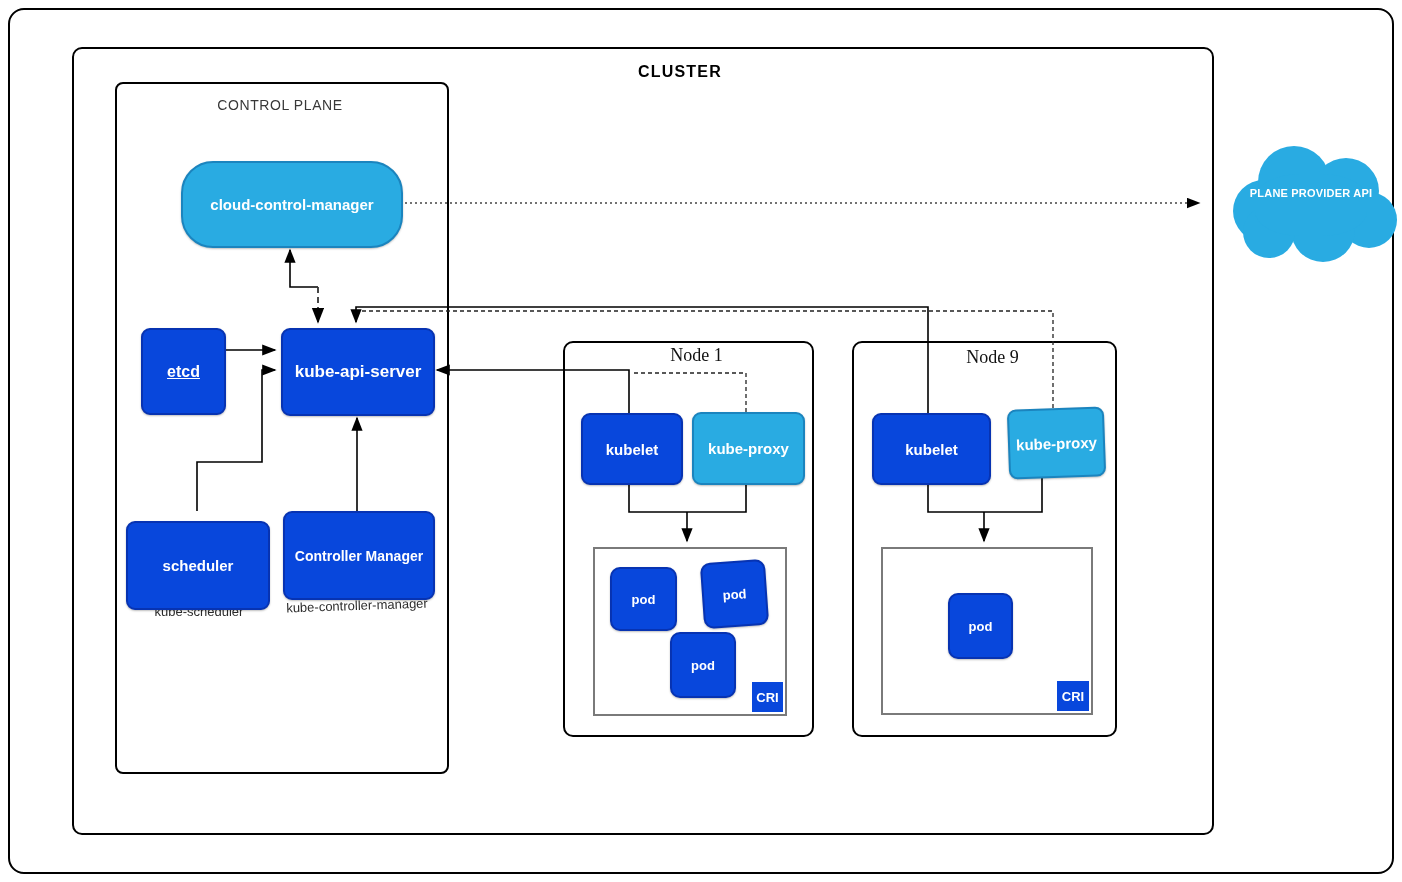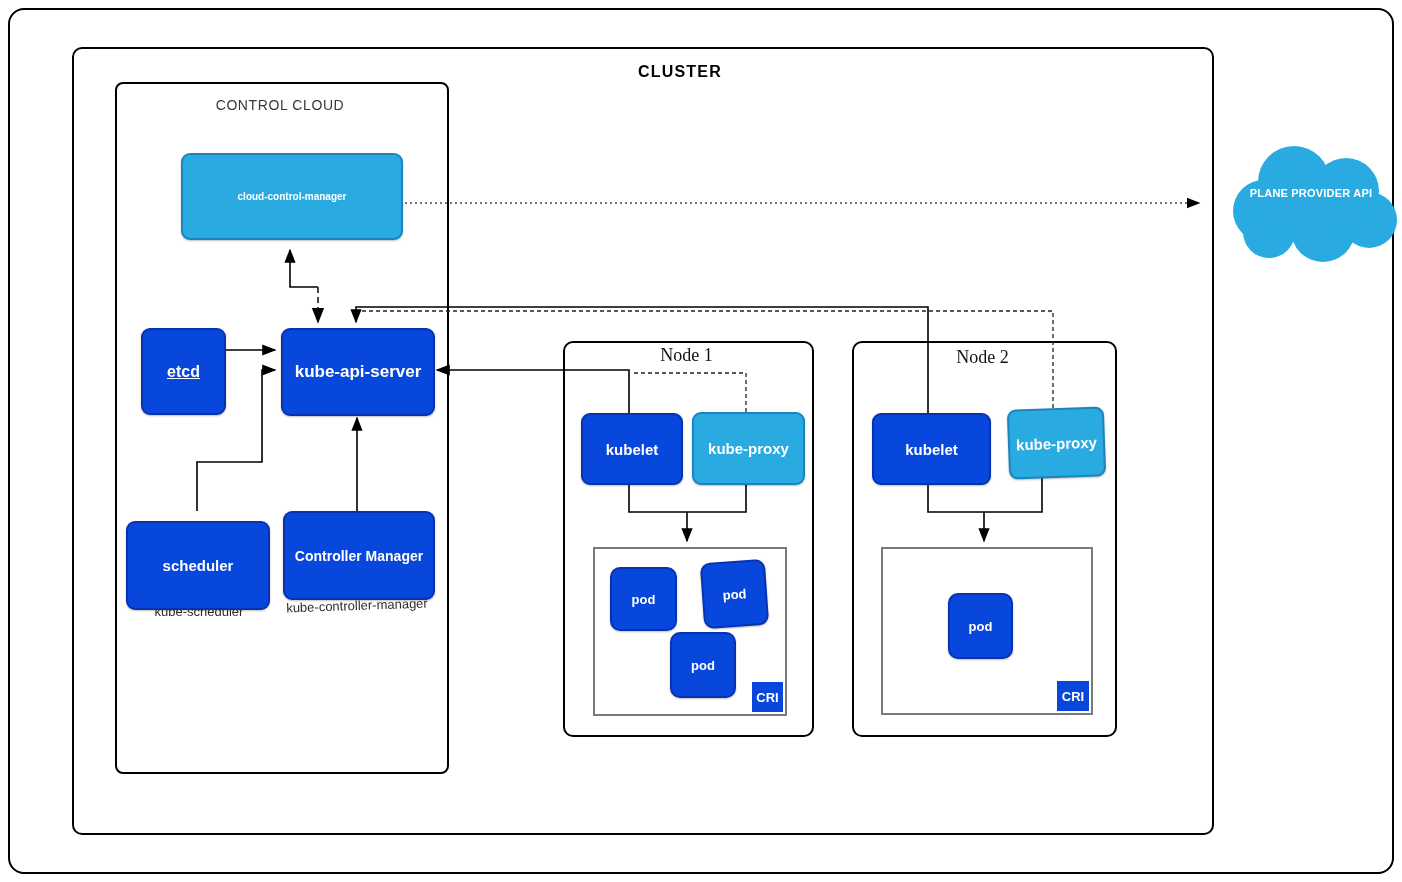--- a/index.html
+++ b/index.html
@@ -12,28 +12,28 @@
   .control-plane-box{left:115px;top:82px;width:330px;height:688px;border-radius:8px;}
   .node-box{border-radius:10px;}
   .node1-box{left:563px;top:341px;width:247px;height:392px;}
   .node2-box{left:852px;top:341px;width:261px;height:392px;}
   .pods-box{border:2px solid #7a7a7a;background:transparent;z-index:1;}
   .pods1-box{left:593px;top:547px;width:190px;height:165px;}
   .pods2-box{left:881px;top:547px;width:208px;height:164px;}
   
   .cluster-title{left:560px;top:63px;width:240px;text-align:center;font-size:16px;font-weight:bold;color:#000;letter-spacing:1.2px;z-index:3;}
   .cp-label{left:165px;top:97px;width:230px;text-align:center;font-size:14px;color:#383838;letter-spacing:.6px;z-index:3;}
-  .node-title{font-family:"Liberation Serif",serif;font-size:18px;color:#111;text-align:center;z-index:3;}
+  .node-title{font-family:"Liberation Serif",serif;font-size:18px;color:#111;text-align:center;z-index:3;padding-left:10px;}
   .node1-title{left:563px;top:345px;width:247px;}
   .node2-title{left:852px;top:347px;width:261px;}
   
   .blue,.lblue{display:flex;align-items:center;justify-content:center;color:#fff;font-weight:bold;border-radius:9px;z-index:4;box-shadow:0 1px 2px rgba(0,0,0,.25);text-align:center;}
   .blue{background:#0847DC;border:2px solid #0733B2;}
   .lblue{background:#29ABE2;border:2px solid #1B84BE;}
-  .ccm{left:181px;top:153px;width:218px;height:83px;font-size:10px;}
+  .ccm{left:181px;top:161px;width:218px;height:83px;font-size:15px;border-radius:32px;}
   .etcd{left:141px;top:328px;width:81px;height:83px;font-size:16px;text-decoration:underline;}
   .kas{left:281px;top:328px;width:150px;height:84px;font-size:17px;}
   .sched{left:126px;top:511px;width:140px;height:85px;font-size:15px;margin-top:10px;}
   .cmgr{left:283px;top:511px;width:148px;height:85px;font-size:14px;}
   .kubelet1{left:581px;top:413px;width:98px;height:68px;font-size:15px;}
   .kproxy1{left:692px;top:412px;width:109px;height:69px;font-size:15px;}
   .kubelet2{left:872px;top:413px;width:115px;height:68px;font-size:15px;}
   .kproxy2{left:1008px;top:408px;width:93px;height:66px;font-size:15px;transform:rotate(-2deg);}
   .pod{border-radius:10px;font-size:13px;}
   .pod1a{left:610px;top:567px;width:63px;height:60px;}
@@ -85,23 +85,23 @@
   <path class="dash2" d="M746,412 V373 H631"></path>
   <path class="ln" d="M928,413 V307 H356 V322" marker-end="url(#ah)"></path>
   <path class="dash2" d="M1053,408 V311 H360"></path>
   <path class="ln" d="M629,481 V512 H746 V481"></path>
   <path class="ln" d="M687,512 V541" marker-end="url(#ah)"></path>
   <path class="ln" d="M928,481 V512 H1042 V476"></path>
   <path class="ln" d="M984,512 V541" marker-end="url(#ah)"></path>
 </svg>
 
 <div class="abs cluster-title">CLUSTER</div>
-<div class="abs cp-label">CONTROL CLOUD</div>
+<div class="abs cp-label">CONTROL PLANE</div>
 <div class="abs node-title node1-title">Node 1</div>
-<div class="abs node-title node2-title">Node 2</div>
+<div class="abs node-title node2-title">Node 9</div>
 
 <div class="abs lblue ccm">cloud-control-manager</div>
 <div class="abs blue etcd">etcd</div>
 <div class="abs blue kas">kube-api-server</div>
 <div class="abs blue sched">scheduler</div>
 <div class="abs blue cmgr">Controller Manager</div>
 <div class="abs caption sched-cap">kube-scheduler</div>
 <div class="abs caption cmgr-cap">kube-controller-manager</div>
 
 <div class="abs blue kubelet1">kubelet</div>

